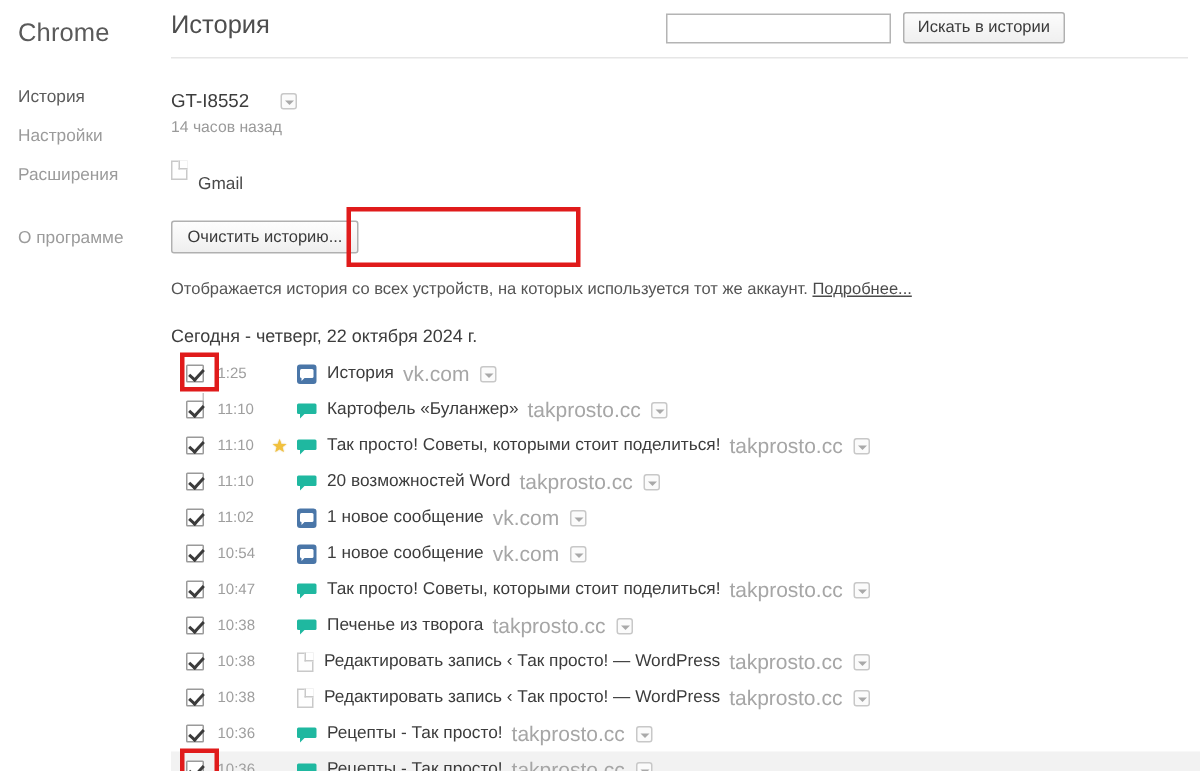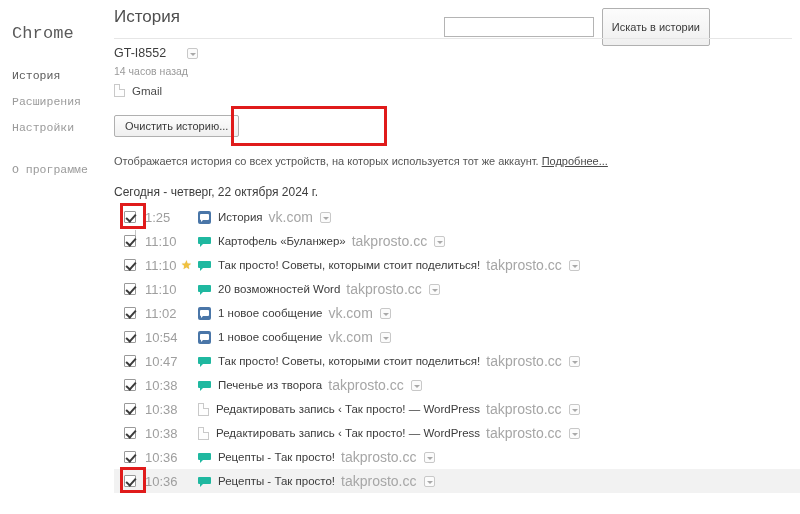--- a/index.html
+++ b/index.html
@@ -20,22 +20,21 @@
     background: #fff;
   }
 
   
   .sidebar {
     position: absolute;
     left: 0; top: 0;
     width: 110px;
     height: 498px;
     background: #fff;
-    padding-top: 20px;
-    font-family: Liberation Mono, monospace;
+    padding-top: 8px;
   }
   .brand {
     font-size: 17px;
     color: #5a5a5a;
     font-weight: 400;
     padding: 4px 0 0 12px;
     letter-spacing: .1px;
   }
   .nav {
     margin-top: 20px;
@@ -84,21 +83,21 @@
     border: 1px solid #b4b4b4;
     background: #fff;
     font-size: 11px;
     color: #333;
     padding: 0 4px;
     font-family: "Liberation Sans", sans-serif;
     outline: none;
   }
   .search-btn {
     margin-left: 8px;
-    height: 38px;
+    height: 21px;
     padding: 0 9px;
     border: 1px solid #b0b0b0;
     border-radius: 2px;
     background: linear-gradient(#fcfcfc, #efefef);
     font-size: 11px;
     color: #3a3a3a;
     font-family: "Liberation Sans", sans-serif;
     cursor: pointer;
     white-space: nowrap;
     line-height: 19px;
@@ -111,21 +110,21 @@
   }
 
   
   .content {
     position: absolute;
     left: 4px; top: 40px; right: 0; bottom: 0;
   }
   .device-row {
     display: flex;
     align-items: center;
-    padding-top: 6px;
+    padding-top: 20px;
     gap: 15px;
   }
   .device-name {
     font-size: 12.5px;
     color: #3d3d3d;
   }
   .dropdown-btn {
     display: inline-block;
     width: 11px; height: 11px;
     border: 1px solid #c8c8c8;
@@ -151,20 +150,21 @@
   }
   .device-entry {
     display: flex;
     align-items: center;
     margin-top: 7px;
   }
   .device-entry-label {
     font-size: 11.5px;
     color: #4a4a4a;
     margin-left: 7px;
+    margin-top: 19px;
   }
 
   
   .icon-page {
     position: relative;
     width: 11px; height: 13px;
     background: #fefefe;
     border: 1px solid #c9c9c9;
     display: inline-block;
     flex: 0 0 auto;
@@ -252,21 +252,21 @@
   .cbx.checked::after {
     content: "";
     position: absolute;
     left: 3px; top: 0px;
     width: 4px; height: 8px;
     border: solid #3b3b3b;
     border-width: 0 2px 2px 0;
     transform: rotate(42deg);
   }
   .h-time {
-    font-size: 13px;
+    font-size: 10px;
     color: #9e9e9e;
     margin-left: 9px;
     width: 34px;
     flex: 0 0 auto;
   }
   .star {
     width: 13px;
     flex: 0 0 auto;
     margin-left: 2px;
     font-size: 12px;
@@ -369,22 +369,22 @@
 </style>
 </head>
 <body>
 
 <div id="app">
 
   <div class="sidebar">
     <div class="brand">Chrome</div>
     <div class="nav">
       <div class="nav-item active">История</div>
+      <div class="nav-item">Настройки</div>
       <div class="nav-item">Расширения</div>
-      <div class="nav-item">Настройки</div>
       <div class="nav-spacer"></div>
       <div class="nav-item">О программе</div>
     </div>
   </div>
 
   <div class="main">
 
     <div class="topbar">
       <div class="page-title">История</div>
       <div class="search-wrap">

